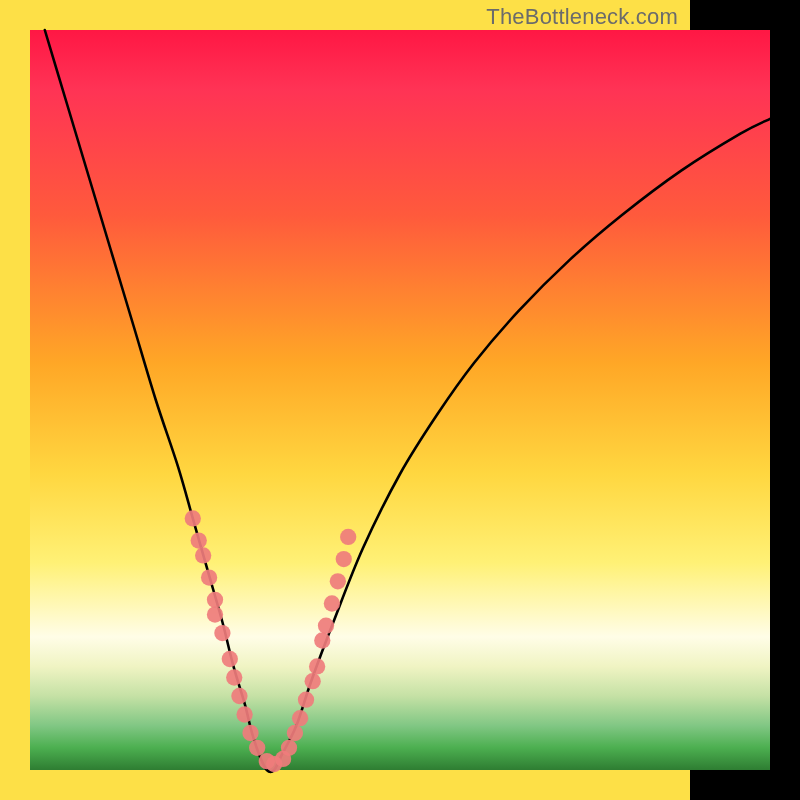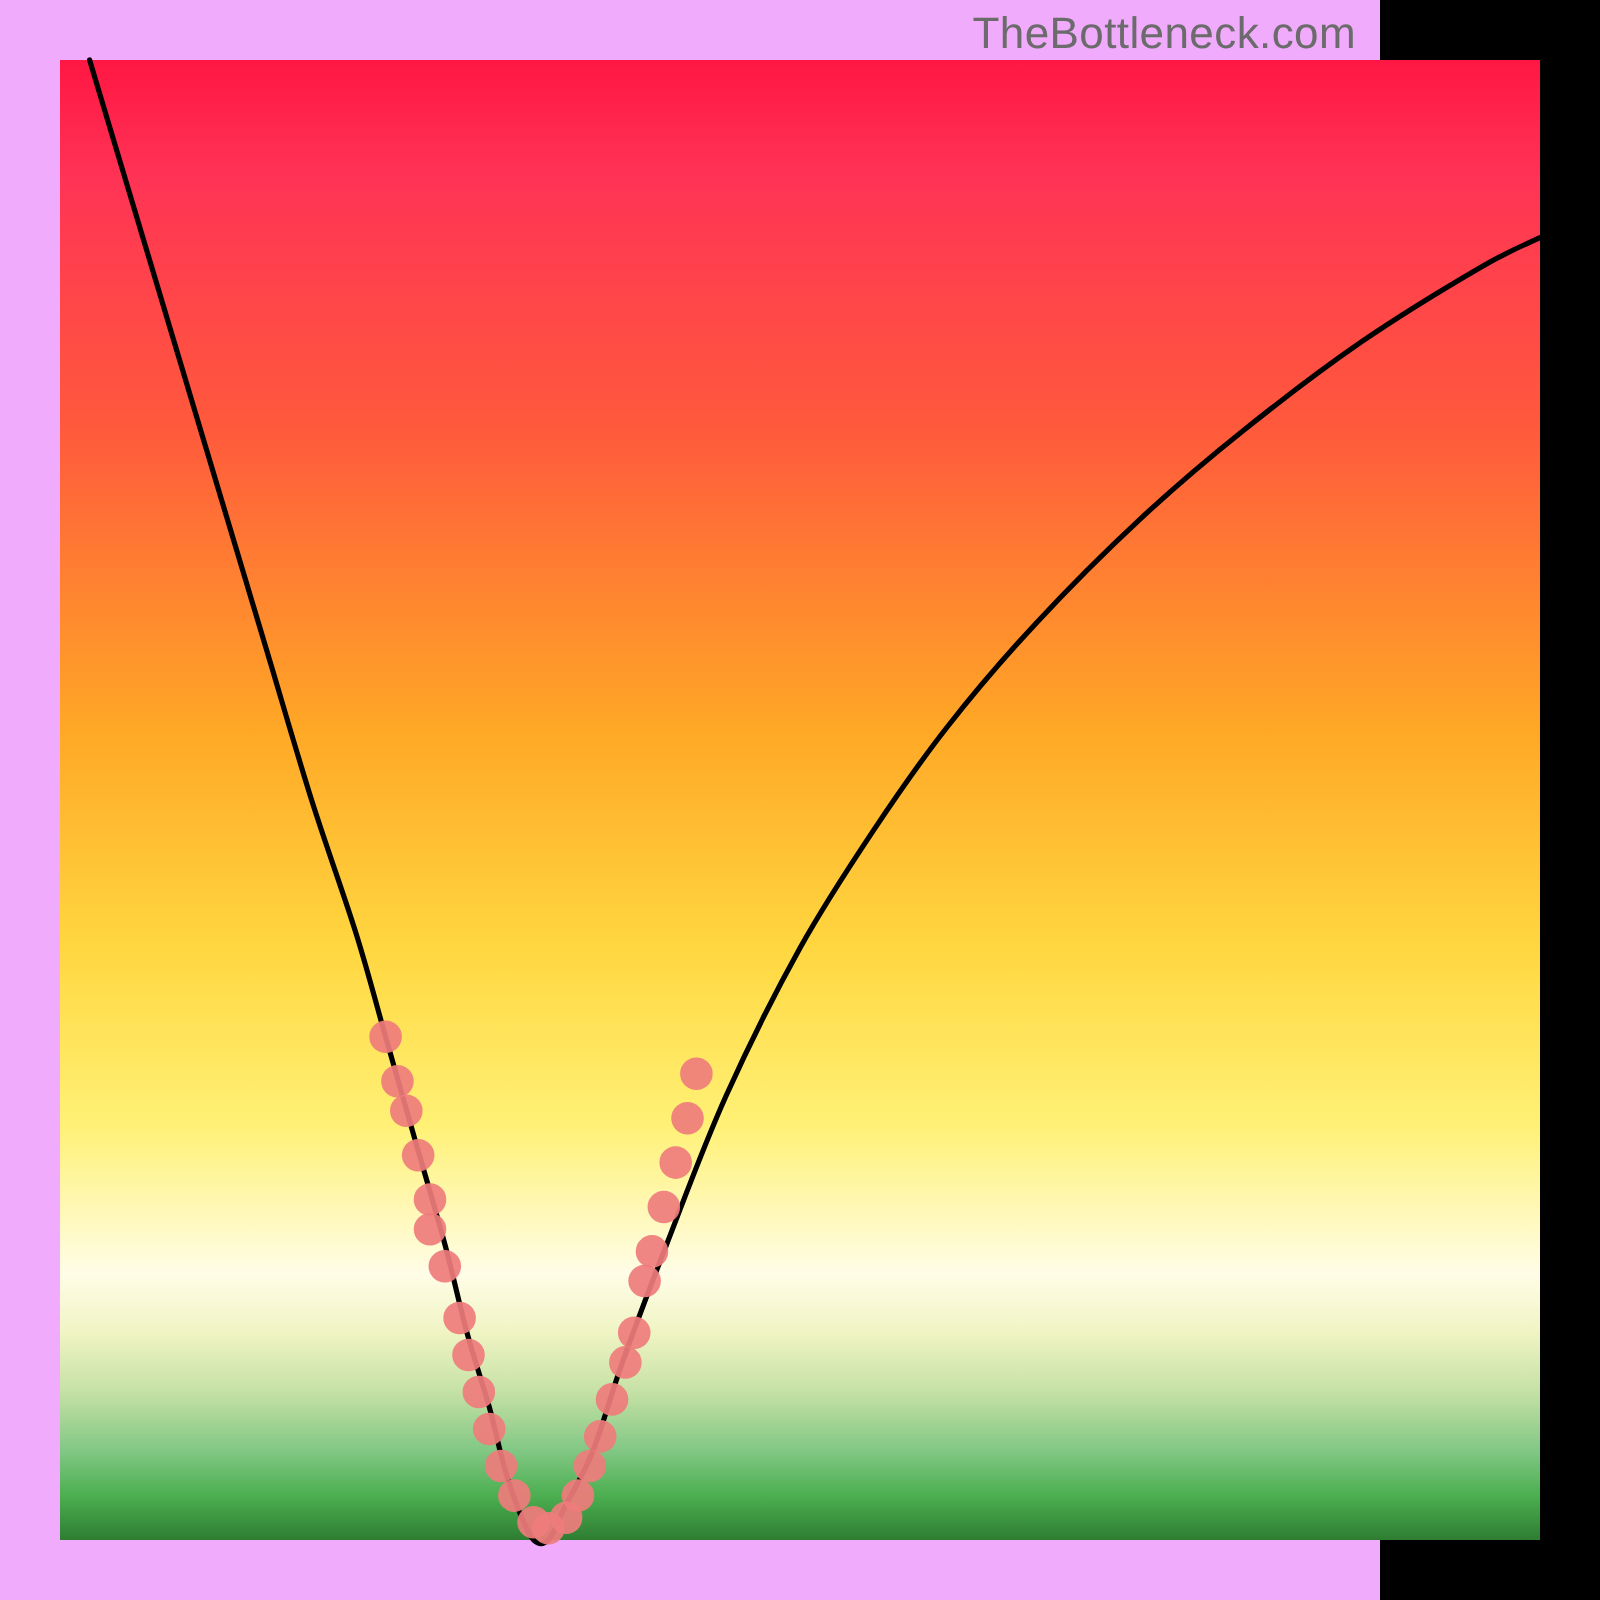--- a/index.html
+++ b/index.html
@@ -8,21 +8,21 @@
     width: 800px;
     height: 800px;
     background: #000;
     font-family: Arial, Helvetica, sans-serif;
     overflow: hidden;
   }
   .frame {
     position: relative;
     width: 690px;
     height: 800px;
-    background: #f0abfc;
+    background: #fde047;
   }
   .plot-area {
     position: absolute;
     left: 30px;
     top: 30px;
     width: 740px;
     height: 740px;
     
     background: linear-gradient(
       to bottom,

